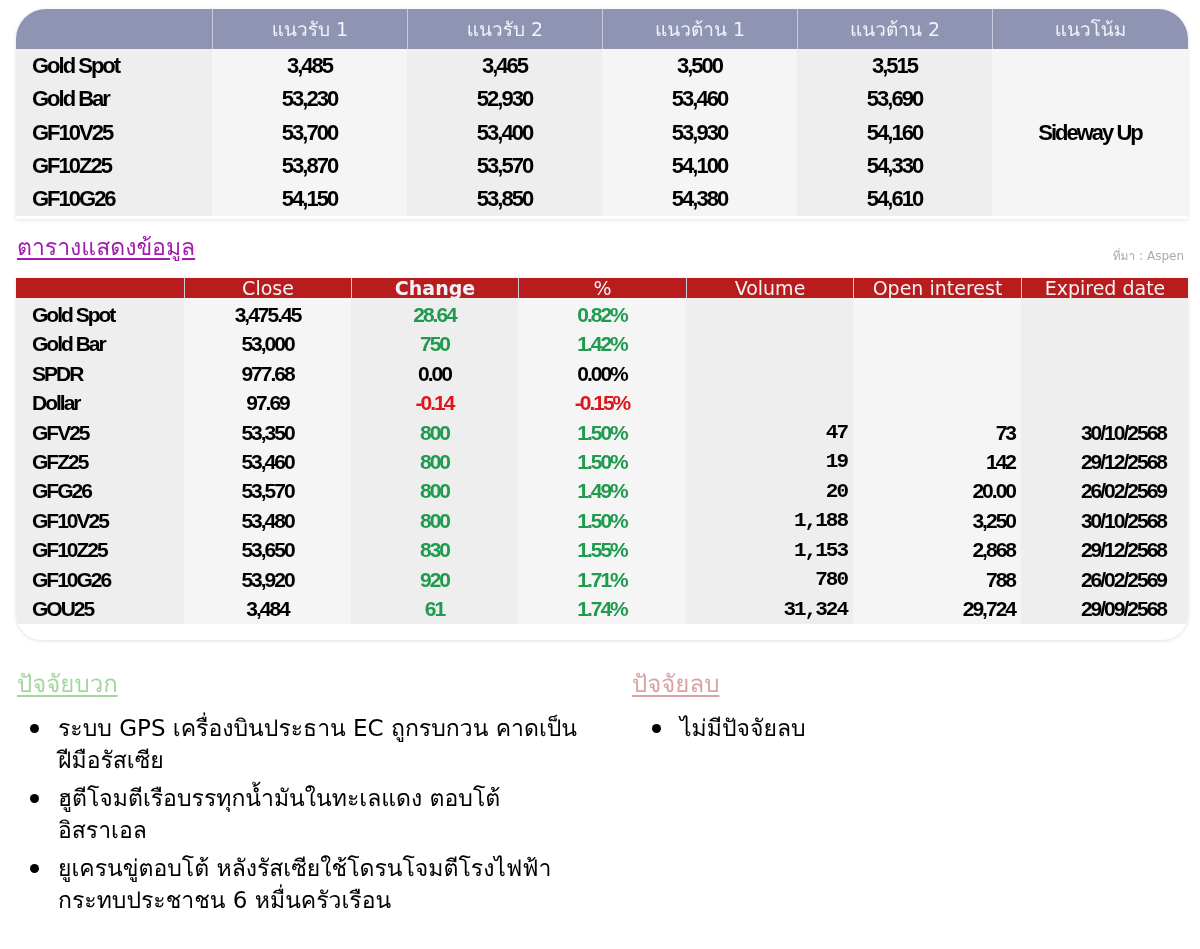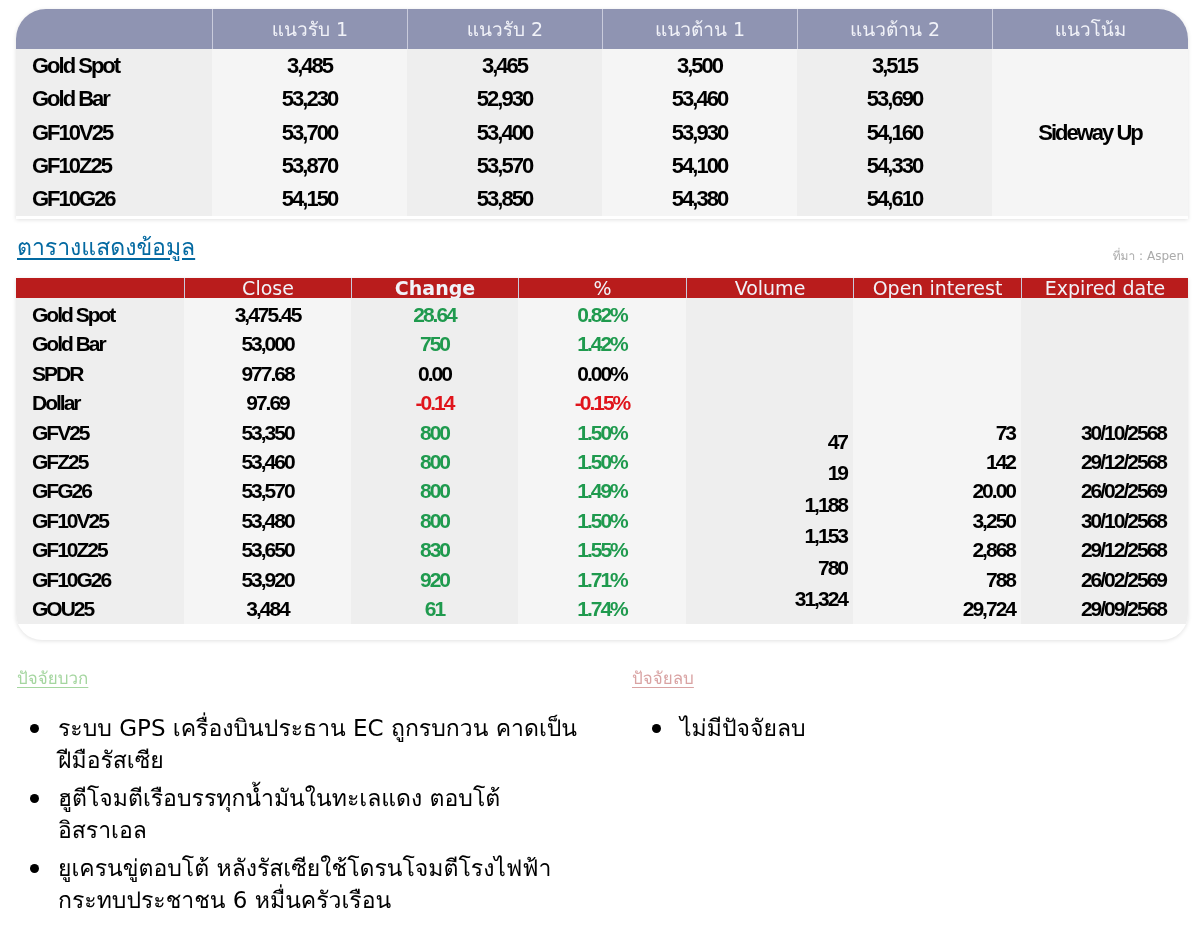--- a/index.html
+++ b/index.html
@@ -31,21 +31,21 @@
     .t1 .trend {
       flex: 1; display: flex; align-items: center; justify-content: center;
       font-weight: bold; font-size: 22px; letter-spacing: -2px;
     }
     .w1 { width: 196px; } .w2 { width: 195px; } .w3 { width: 195px; }
     .w4 { width: 195px; } .w5 { width: 195px; } .w6 { width: 196px; }
 
     
     .sect-title {
       position: absolute; left: 17px; top: 229px;
-      font-family: "DejaVu Sans", sans-serif; font-size: 23px; color: #0369a1;
+      font-family: "DejaVu Sans", sans-serif; font-size: 23px; color: #a21caf;
       text-decoration: underline; text-underline-offset: 3px;
     }
     .source {
       position: absolute; right: 16px; top: 246px;
       font-family: "DejaVu Sans", sans-serif; font-size: 12px; color: #aaaaaa;
     }
 
     
     .t2 {
       position: absolute; left: 16px; top: 278px; width: 1172px; height: 362px;
@@ -68,26 +68,26 @@
       height: 31.5px; display: flex; align-items: center; justify-content: center;
       font-weight: bold; font-size: 21px; letter-spacing: -2px; white-space: nowrap;
     }
     .t2 .col.label .cell { justify-content: flex-start; padding-left: 16px; }
     .t2 .col.num .cell { justify-content: flex-end; padding-right: 6px; }
     .t2 .col.date .cell { justify-content: flex-end; padding-right: 22px; }
     .pos { color: #1f9a4e; }
     .neg { color: #e0141b; }
     .neu { color: #000000; }
     .c1 { width: 168px; } .c2 { width: 167px; } .c3 { width: 167px; }
-    .c4 { width: 168px; } .c5 { width: 167px; } .c6 { width: 168px; } .c7 { width: 167px; }
+    .c4 { width: 168px; } .c5 { width: 167px; font-family: Liberation Mono, monospace; } .c6 { width: 168px; } .c7 { width: 167px; }
 
     
     .factor-title {
       position: absolute; top: 664px;
-      font-family: "DejaVu Sans", sans-serif; font-size: 17px;
+      font-family: "DejaVu Sans", sans-serif; font-size: 24px;
       text-decoration: underline; text-underline-offset: 3px;
     }
     .factor-title.pos-title { left: 17px; color: #a5d6a0; }
     .factor-title.neg-title { left: 632px; color: #d9a3a3; }
     .factor-list { position: absolute; list-style: none; font-family: "DejaVu Sans", sans-serif; }
     .factor-list li {
       position: relative; padding-left: 40px; font-size: 23px; line-height: 32px;
       margin-bottom: 6px; color: #000;
     }
     .factor-list li .bullet {
@@ -217,20 +217,21 @@
         <div class="cell pos">1.71%</div>
         <div class="cell pos">1.74%</div>
       </div>
     <div class="col num shade-a c5" id="col-volume">
         <div class="cell"></div>
         <div class="cell"></div>
         <div class="cell"></div>
         <div class="cell"></div>
         <div class="cell">47</div>
         <div class="cell">19</div>
+        <div class="cell">20</div>
         <div class="cell">1,188</div>
         <div class="cell">1,153</div>
         <div class="cell">780</div>
         <div class="cell">31,324</div>
       </div>
     <div class="col num shade-b c6" id="col-oi">
         <div class="cell"></div>
         <div class="cell"></div>
         <div class="cell"></div>
         <div class="cell"></div>

